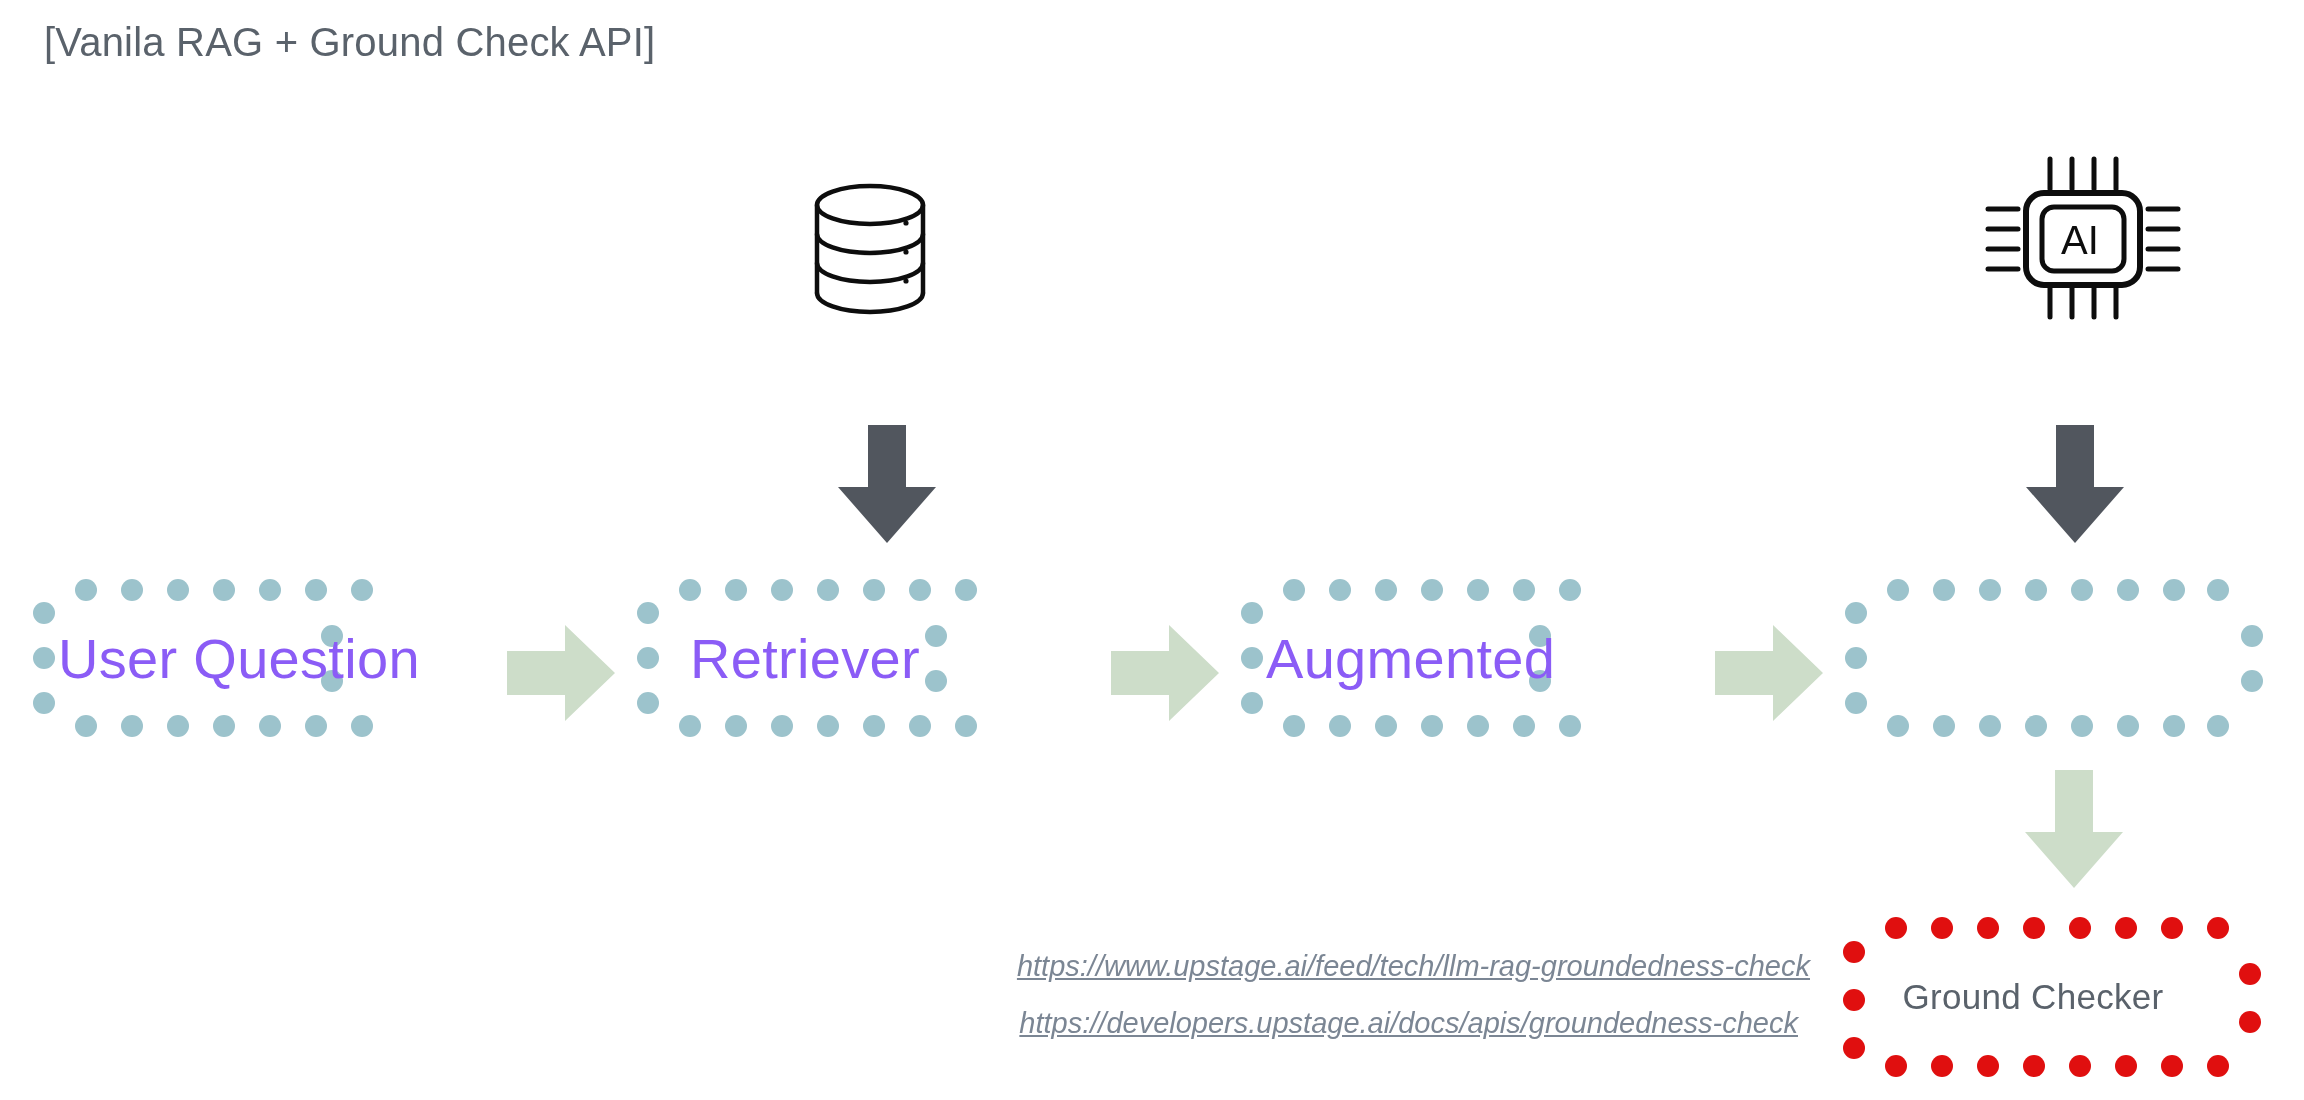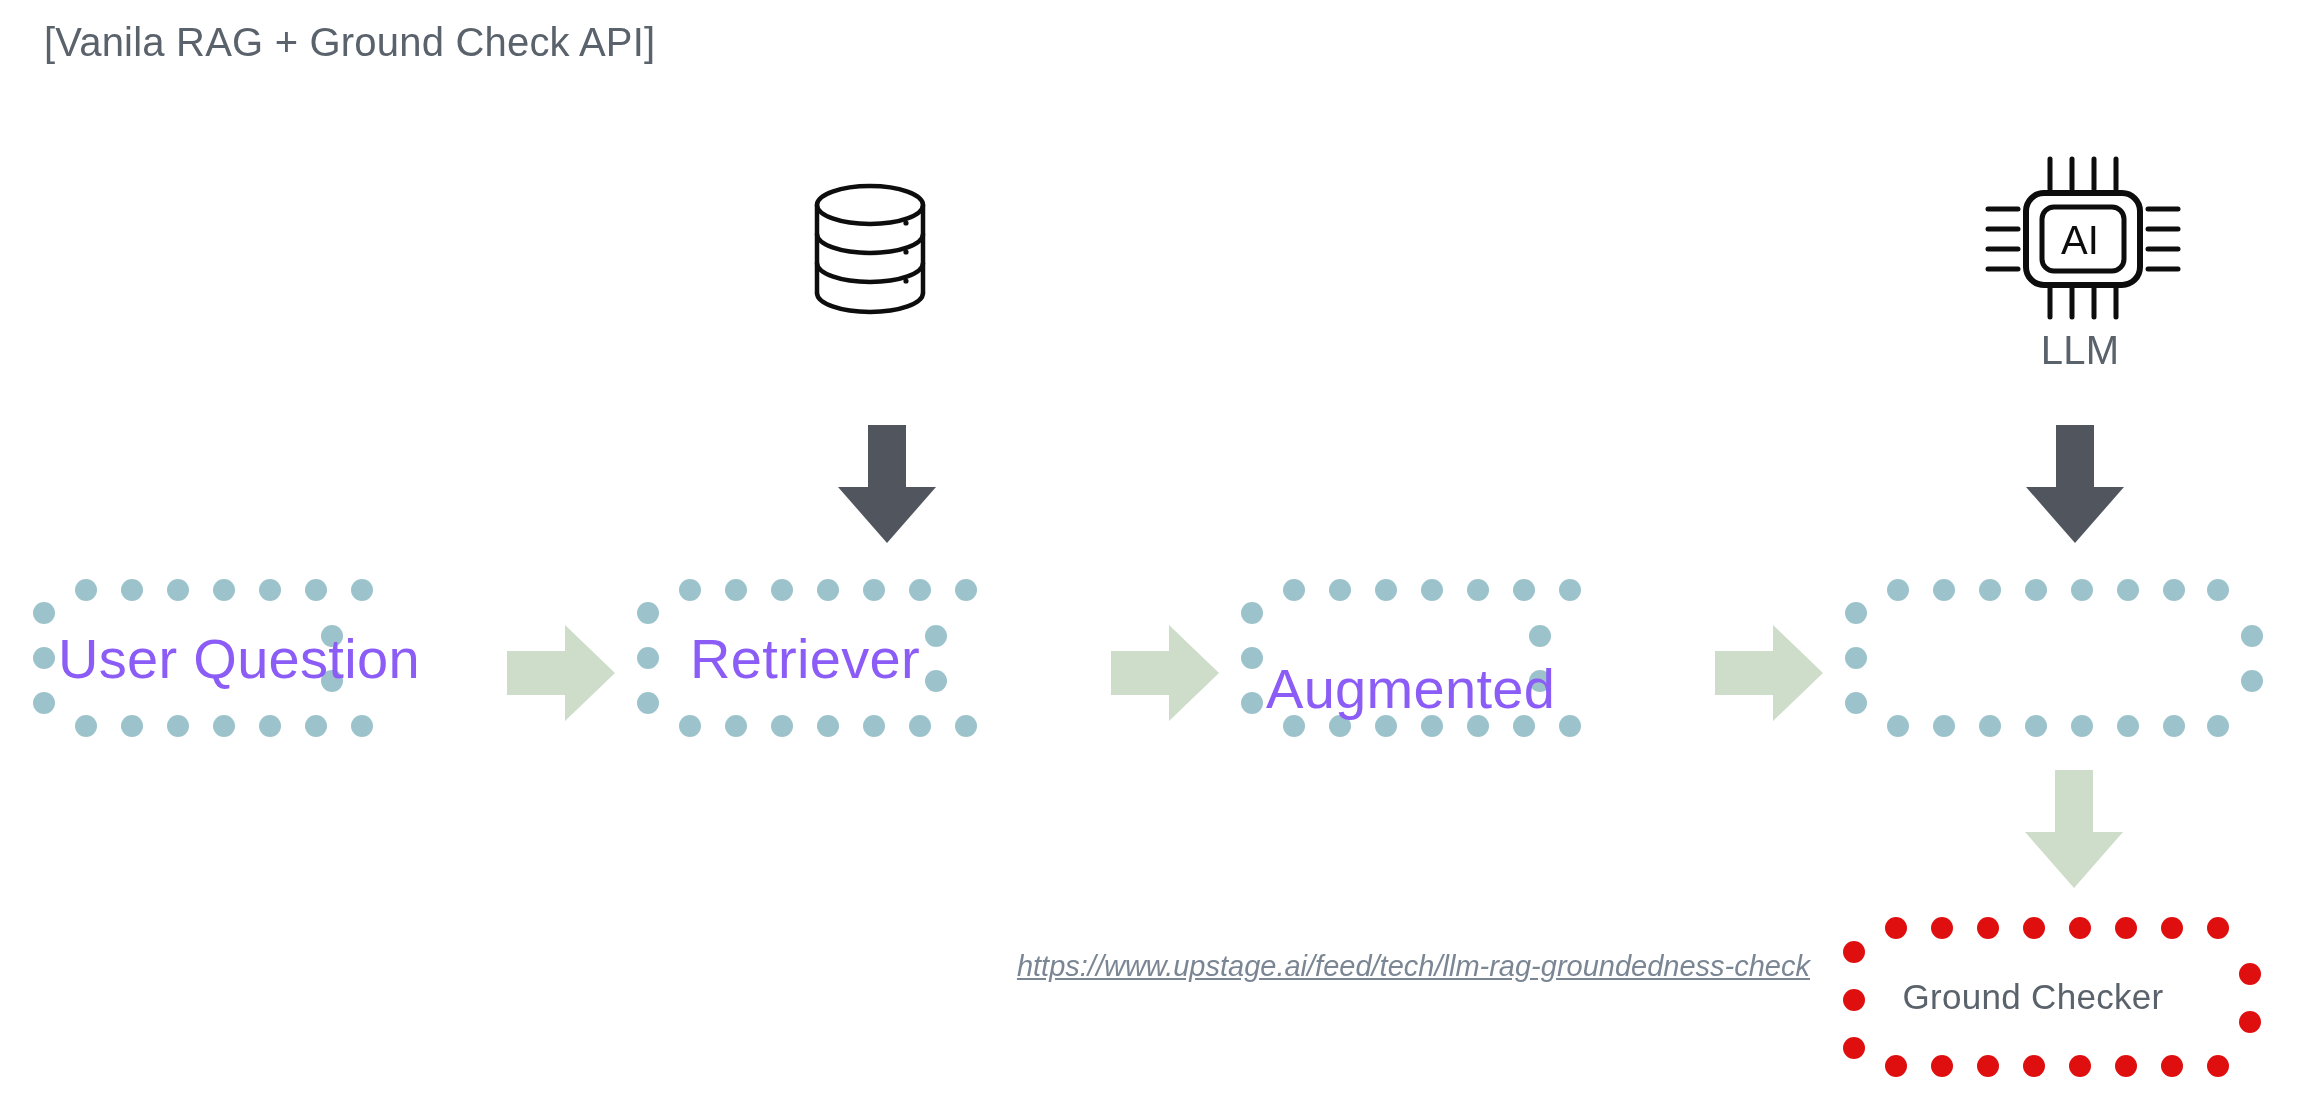--- a/index.html
+++ b/index.html
@@ -131,21 +131,20 @@
             <path d="M128,72 L158,72"></path>
           <path d="M128,92 L158,92"></path>
             <path d="M128,112 L158,112"></path>
 
           <rect x="6" y="36" width="114" height="92" rx="18" ry="18" stroke-width="6"></rect>
           <rect x="22" y="50" width="82" height="64" rx="12" ry="12" stroke-width="5"></rect>
         </g>
         <text x="200" y="99" text-anchor="middle" font-family="&quot;Liberation Sans&quot;, sans-serif" font-size="40" fill="#0d0d0d">AI</text>
       </svg>
     </span>
-    <div class="icon-caption">LLM</div>
   </div>
 
   <span style="position:absolute;left:832px;top:425px;">
     <svg width="110" height="120" viewBox="0 0 110 120">
       <polygon points="36,0 74,0 74,62 104,62 55,118 6,62 36,62" fill="#51565e"></polygon>
     </svg>
   </span>
 
   <span style="position:absolute;left:2020px;top:425px;">
     <svg width="110" height="120" viewBox="0 0 110 120">
@@ -236,21 +235,21 @@
           <circle cx="150" cy="148" r="11"></circle>
         <circle cx="196" cy="148" r="11"></circle>
           <circle cx="242" cy="148" r="11"></circle>
           <circle cx="288" cy="148" r="11"></circle>
         <circle cx="334" cy="12" r="11"></circle>
           <circle cx="334" cy="148" r="11"></circle>
         <circle cx="304" cy="58" r="11"></circle>
           <circle cx="304" cy="103" r="11"></circle>
       </g>
     </svg>
-    <div class="stage-label" style="right:150px; left:30px;margin-top:30px;">Augmented</div>
+    <div class="stage-label" style="right:150px; left:30px;">Augmented</div>
   </div>
 
   <span style="position:absolute;left:1715px;top:625px;">
     <svg width="110" height="96" viewBox="0 0 110 96">
       <polygon points="0,26 58,26 58,0 108,48 58,96 58,70 0,70" fill="#cdddc9"></polygon>
     </svg>
   </span>
 
   <div class="stage-box" id="stage-generation" style="left:1840px; top:578px; width:430px; height:160px;">
     <svg width="430" height="160" viewBox="0 0 430 160">
@@ -309,14 +308,15 @@
         <circle cx="380" cy="16" r="11"></circle>
           <circle cx="380" cy="154" r="11"></circle>
         <circle cx="412" cy="62" r="11"></circle>
           <circle cx="412" cy="110" r="11"></circle>
       </g>
     </svg>
     <div class="stage-label gc-label" style="left:20px; right:60px;">Ground Checker</div>
   </div>
 
   <a class="link-row" id="link-1" href="#">https://www.upstage.ai/feed/tech/llm-rag-groundedness-check</a>
+  <a class="link-row" id="link-2" href="#">https://developers.upstage.ai/docs/apis/groundedness-check</a>
 
 </div>
 
 </body></html>

